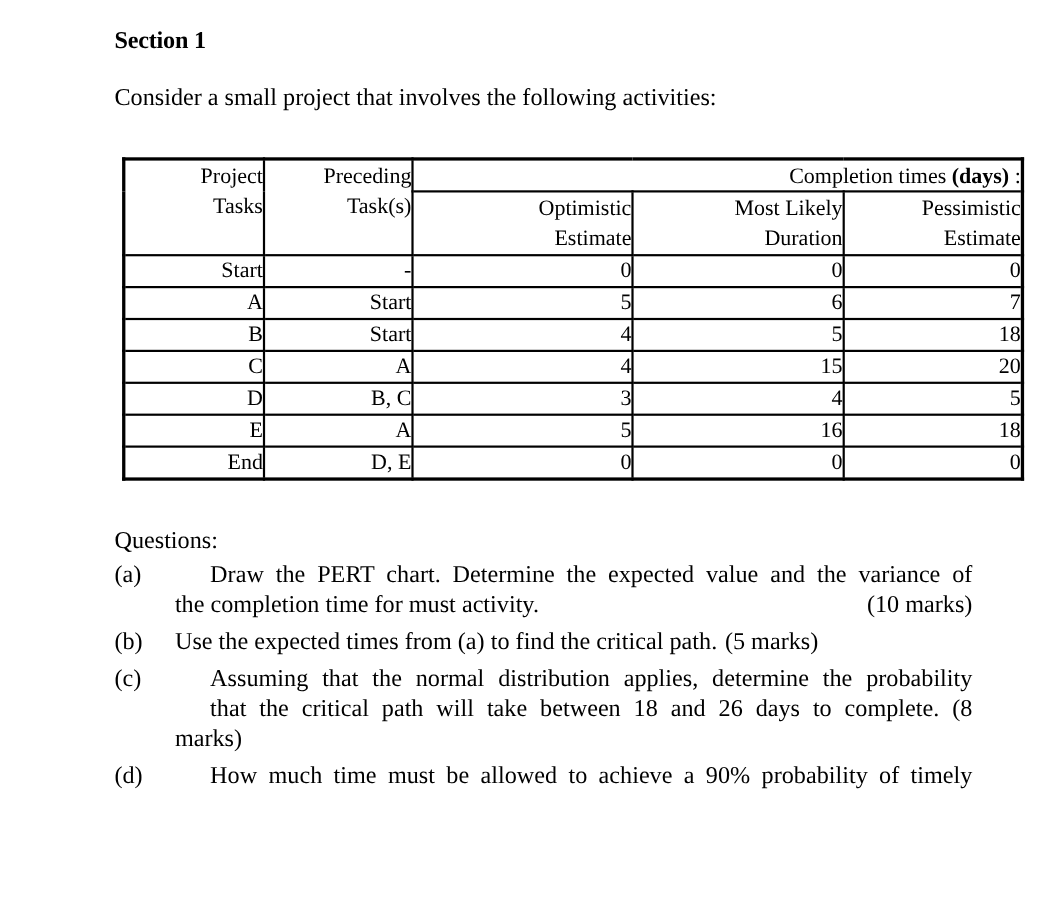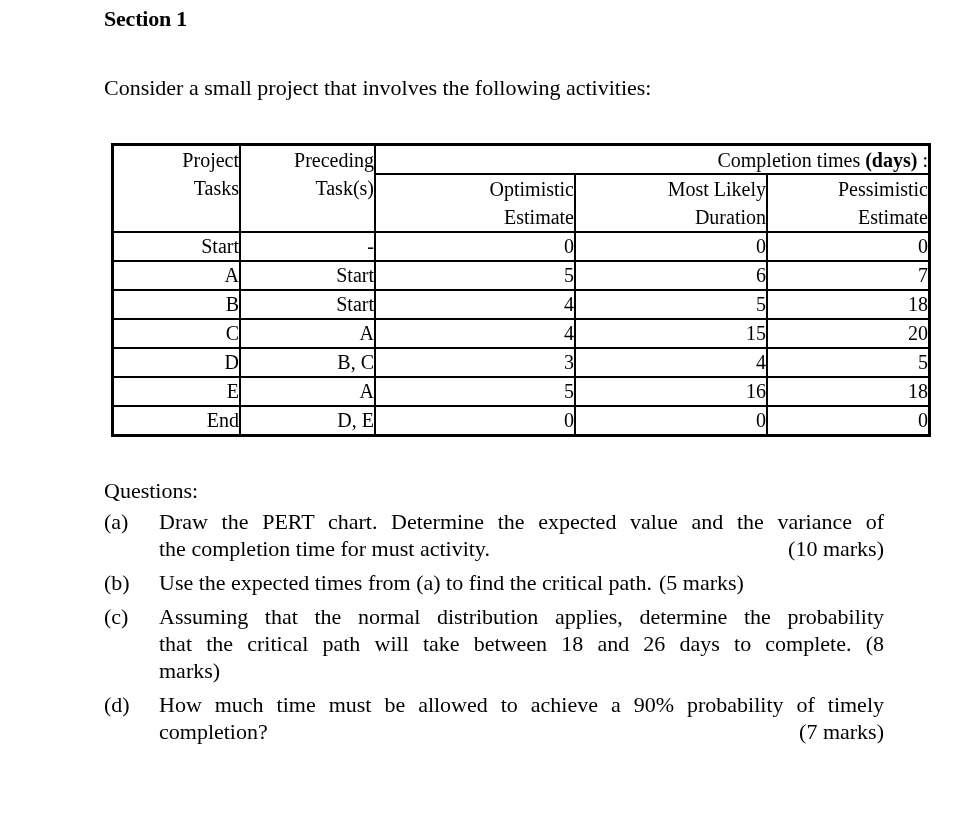--- a/index.html
+++ b/index.html
@@ -2,21 +2,21 @@
 <html><head>
 <meta charset="utf-8">
 <style>
   html, body { margin: 0; padding: 0; background: #ffffff; }
   body {
     width: 956px; height: 815px; position: relative; overflow: hidden;
     font-family: "Liberation Serif", "DejaVu Serif", serif;
     color: #000; font-size: 22px;
   }
   .section-title {
-    position: absolute; left: 104px; top: 6px;
+    position: absolute; left: 104px; top: 24px;
     font-weight: bold; font-size: 22px; letter-spacing: -0.2px;
   }
   .intro {
     position: absolute; left: 104px; top: 75px; font-size: 22px;
   }
   table.act {
     position: absolute; left: 111px; top: 143px;
     border-collapse: collapse;
     border: 3px solid #000;
     font-size: 20px;
@@ -37,21 +37,21 @@
   .col-pes { width: 160px; }
   .hdr-group { line-height: 26px !important; height: 26px; }
   .hdr-sub { line-height: 28px !important; vertical-align: top; }
   .questions {
     position: absolute; left: 104px; top: 478px; width: 780px;
   }
   .q-head { font-weight: normal; font-size: 22px; margin-bottom: 4px; }
   .q-item { position: relative; padding-left: 55px; line-height: 27px; margin-bottom: 7px; font-size: 22px; }
   .q-label { position: absolute; left: 0; top: 0; }
   .q-line { display: block; }
-  .q-line.just { text-align: justify; text-align-last: justify; }
+  .q-line.just { text-align: justify; text-align-last: justify; margin-left: 32px; }
   .marks-right { float: right; }
   .marks-inline { position: absolute; left: 555px; }
 </style>
 </head>
 <body>
 
 <div class="section-title">Section 1</div>
 <div class="intro">Consider a small project that involves the following activities:</div>
 
 <table class="act">
@@ -150,15 +150,14 @@
   <div class="q-item">
     <span class="q-label">(c)</span>
     <span class="q-line just">Assuming that the normal distribution applies, determine the probability</span>
     <span class="q-line just">that the critical path will take between 18 and 26 days to complete. (8</span>
     <span class="q-line">marks)</span>
   </div>
 
   <div class="q-item">
     <span class="q-label">(d)</span>
     <span class="q-line just">How much time must be allowed to achieve a 90% probability of timely</span>
-    <span class="q-line"><span>completion?</span><span class="marks-right">(7 marks)</span></span>
   </div>
 </div>
 
 </body></html>

